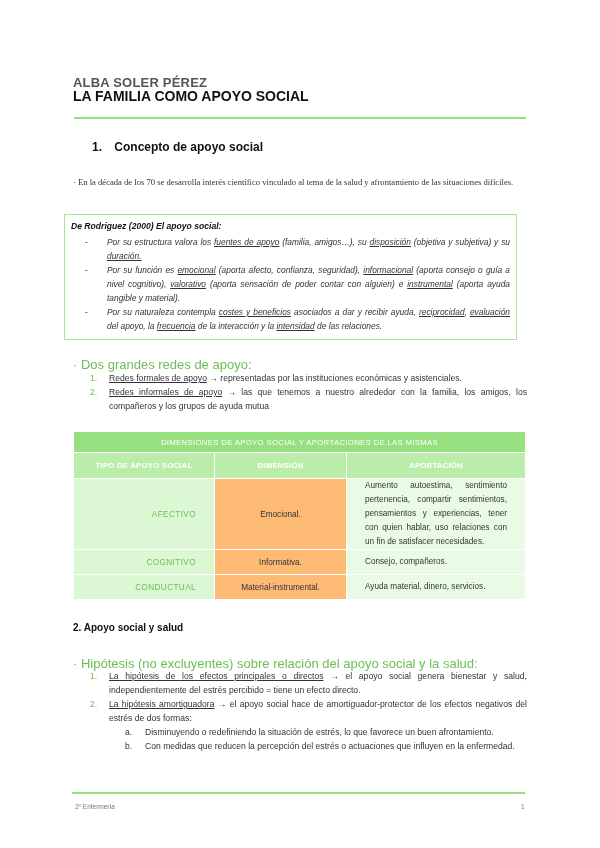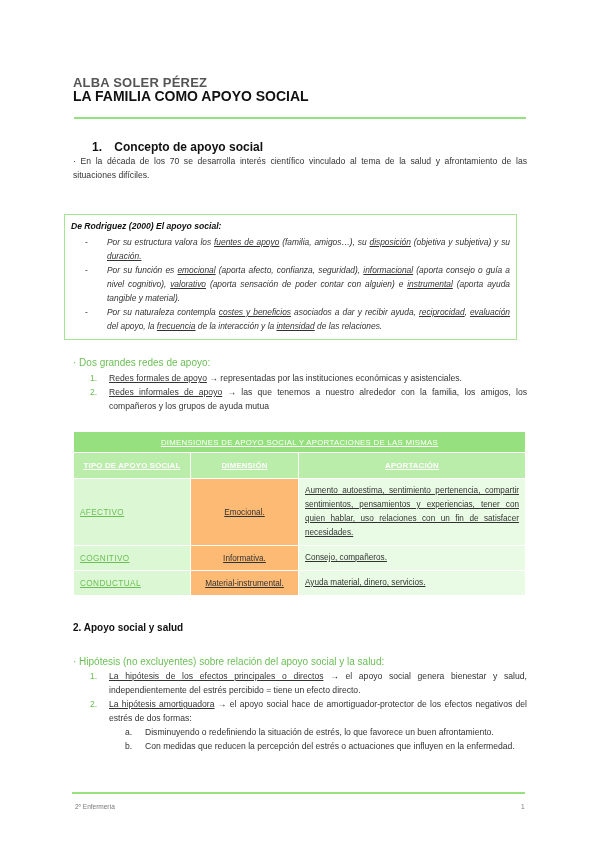--- a/index.html
+++ b/index.html
@@ -10,54 +10,54 @@
   .hr-top { position: absolute; left: 74px; top: 117px; width: 452px; height: 2px; background: #95e27f; }
   .h1 { position: absolute; left: 92px; top: 140px; font-size: 12px; font-weight: bold; color: #111; }
   .h1 .num { display: inline-block; width: 19px; }
   .para { position: absolute; left: 73px; width: 454px; font-size: 8.6px; line-height: 14px; color: #333; text-align: justify; }
   .box { position: absolute; left: 64px; top: 214px; width: 453px; height: 126px; border: 1.5px solid #a6e692; box-sizing: border-box; }
   .box-title { position: absolute; left: 6px; top: 6px; font-size: 8.6px; font-weight: bold; font-style: italic; color: #111; }
   .box ul { list-style: none; margin: 0; padding: 0; position: absolute; left: 0; top: 20px; width: 100%; }
   .box li { position: relative; padding-left: 42px; padding-right: 6px; font-size: 8.4px; line-height: 14px; font-style: italic; color: #333; text-align: justify; }
   .box li .dash { position: absolute; left: 20px; top: 0; font-style: normal; }
   u { text-decoration: underline; }
-  .green-lead { position: absolute; left: 73px; font-size: 10px; color: #6bbf55; }
+  .green-lead { position: absolute; left: 73px; font-size: 13px; color: #6bbf55; }
   .olist { position: absolute; left: 73px; width: 454px; margin: 0; padding: 0; list-style: none; }
   .olist li { position: relative; padding-left: 36px; font-size: 8.6px; line-height: 14px; color: #333; text-align: justify; }
   .olist li .n { position: absolute; left: 17px; top: 0; color: #6bbf55; }
   .olist li .ln { position: absolute; left: 17px; top: 0; color: #333; }
   .sublist { margin: 0; padding: 0; list-style: none; }
   .sublist li { padding-left: 36px; }
   .sublist li .ln { left: 16px; }
 
   table.dim { position: absolute; left: 73px; top: 431px; width: 453px; border-collapse: separate; border-spacing: 1.5px; font-size: 8.2px; }
-  table.dim td, table.dim th { padding: 0 6px; text-decoration: underline; }
+  table.dim td, table.dim th { padding: 0 18px; }
   .t-head { background: #97e07f; color: #fff; font-weight: normal; height: 20px; text-align: center; letter-spacing: 0.3px; font-size: 7.8px; }
   .t-col { background: #baedaa; color: #fff; height: 25px; text-align: center; font-size: 7.8px; letter-spacing: 0.2px; margin-top: 37px; }
-  .t-type { background: #dcf7d3; color: #6bbf55; text-align: left; letter-spacing: 0.4px; }
+  .t-type { background: #dcf7d3; color: #6bbf55; text-align: right; letter-spacing: 0.4px; }
   .t-dim { background: #fdba74; color: #333; text-align: center; }
   .t-apo { background: #eafbe5; color: #333; text-align: justify; line-height: 14px; }
   .h2 { position: absolute; left: 73px; top: 622px; font-size: 10px; font-weight: bold; color: #111; }
   .hr-bot { position: absolute; left: 72px; top: 792px; width: 453px; height: 2px; background: #95e27f; }
   .foot-l { position: absolute; left: 75px; top: 803px; font-size: 6.5px; color: #777; }
   .foot-r { position: absolute; left: 521px; top: 803px; font-size: 6.5px; color: #777; }
 </style>
 </head>
 <body>
 
 <div class="author">ALBA SOLER PÉREZ</div>
 <div class="doc-title">LA FAMILIA COMO APOYO SOCIAL</div>
 <div class="hr-top"></div>
 
 <div class="h1">
   <span class="num">1.</span>
   <span>Concepto de apoyo social</span>
 </div>
 
-<div class="para" style="top:154px;">· En la década de los 70 se desarrolla interés científico vinculado al tema de la salud y afrontamiento de las situaciones difíciles.</div>
+<div class="para" style="top:175px;font-family:Liberation Serif, serif;">· En la década de los 70 se desarrolla interés científico vinculado al tema de la salud y afrontamiento de las situaciones difíciles.</div>
 
 <div class="box">
   <div class="box-title">De Rodriguez (2000) El apoyo social:</div>
   <ul>
     <li><span class="dash">-</span><span class="rich"><span>Por su estructura valora los </span><u>fuentes de apoyo</u><span> (familia, amigos…), su </span><u>disposición</u><span> (objetiva y subjetiva) y su </span><u>duración.</u></span></li>
     <li><span class="dash">-</span><span class="rich"><span>Por su función es </span><u>emocional</u><span> (aporta afecto, confianza, seguridad), </span><u>informacional</u><span> (aporta consejo o guía a nivel cognitivo), </span><u>valorativo</u><span> (aporta sensación de poder contar con alguien) e </span><u>instrumental</u><span> (aporta ayuda tangible y material).</span></span></li>
     <li><span class="dash">-</span><span class="rich"><span>Por su naturaleza contempla </span><u>costes y beneficios</u><span> asociados a dar y recibir ayuda, </span><u>reciprocidad</u><span>, </span><u>evaluación</u><span> del apoyo, la </span><u>frecuencia</u><span> de la interacción y la </span><u>intensidad</u><span> de las relaciones.</span></span></li>
   </ul>
 </div>
 

